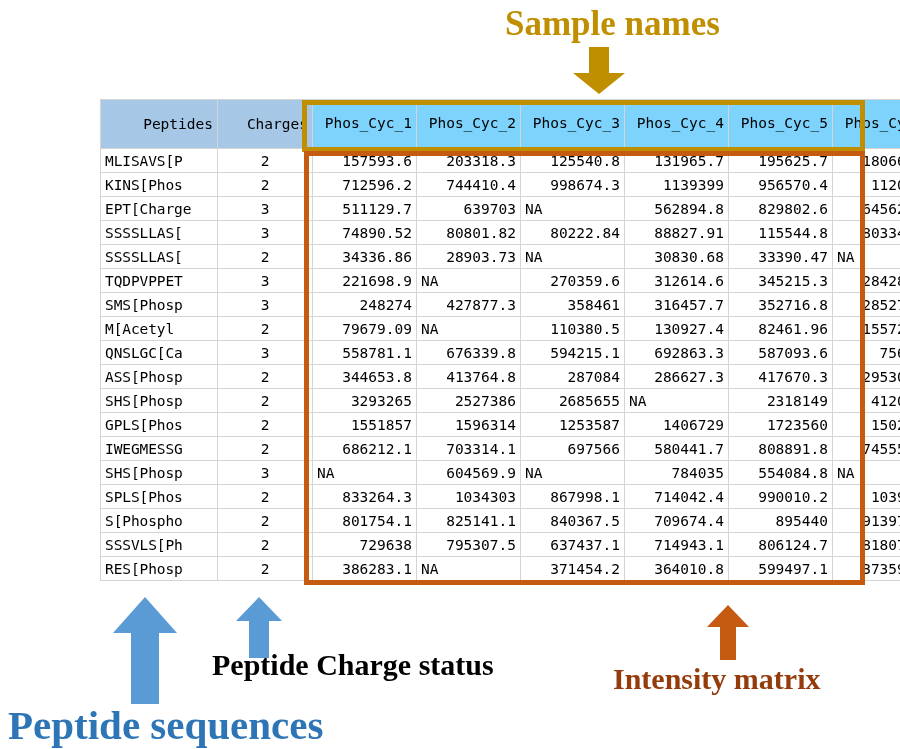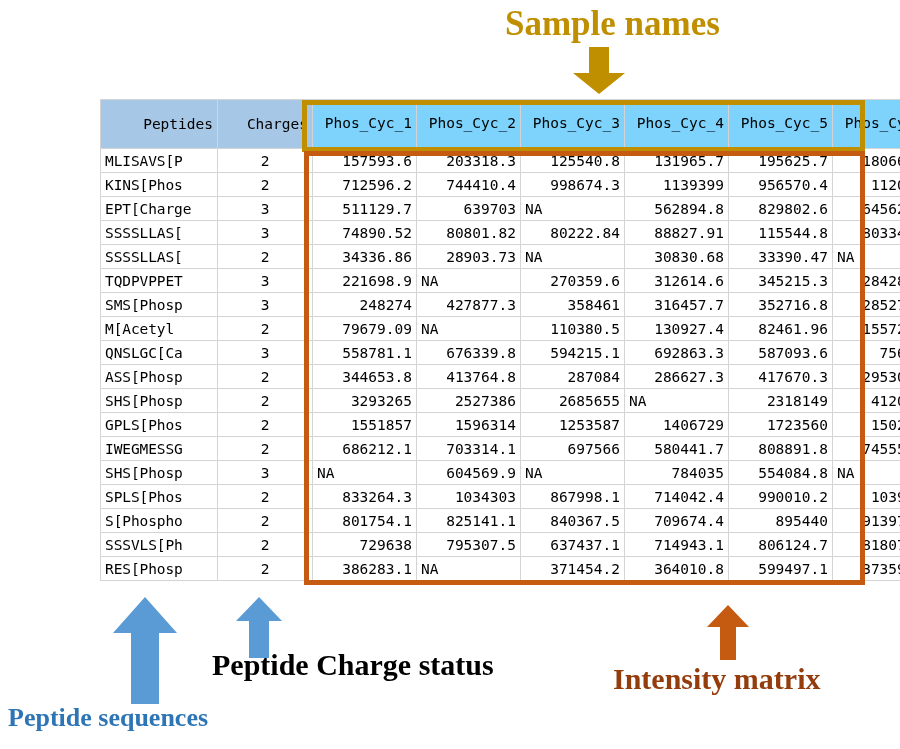--- a/index.html
+++ b/index.html
@@ -33,21 +33,21 @@
   #annot-peptide-charge {
     left: 172px;
     top: 650px;
     font-size: 30px;
     color: #000000;
     margin-left: 40px;
   }
   #annot-peptide-seq {
     left: 8px;
     top: 705px;
-    font-size: 26px;
+    font-size: 41px;
     color: #2e75b6;
   }
   #annot-intensity {
     left: 613px;
     top: 664px;
     font-size: 30px;
     color: #943c0c;
     text-align: right;
   }
 

